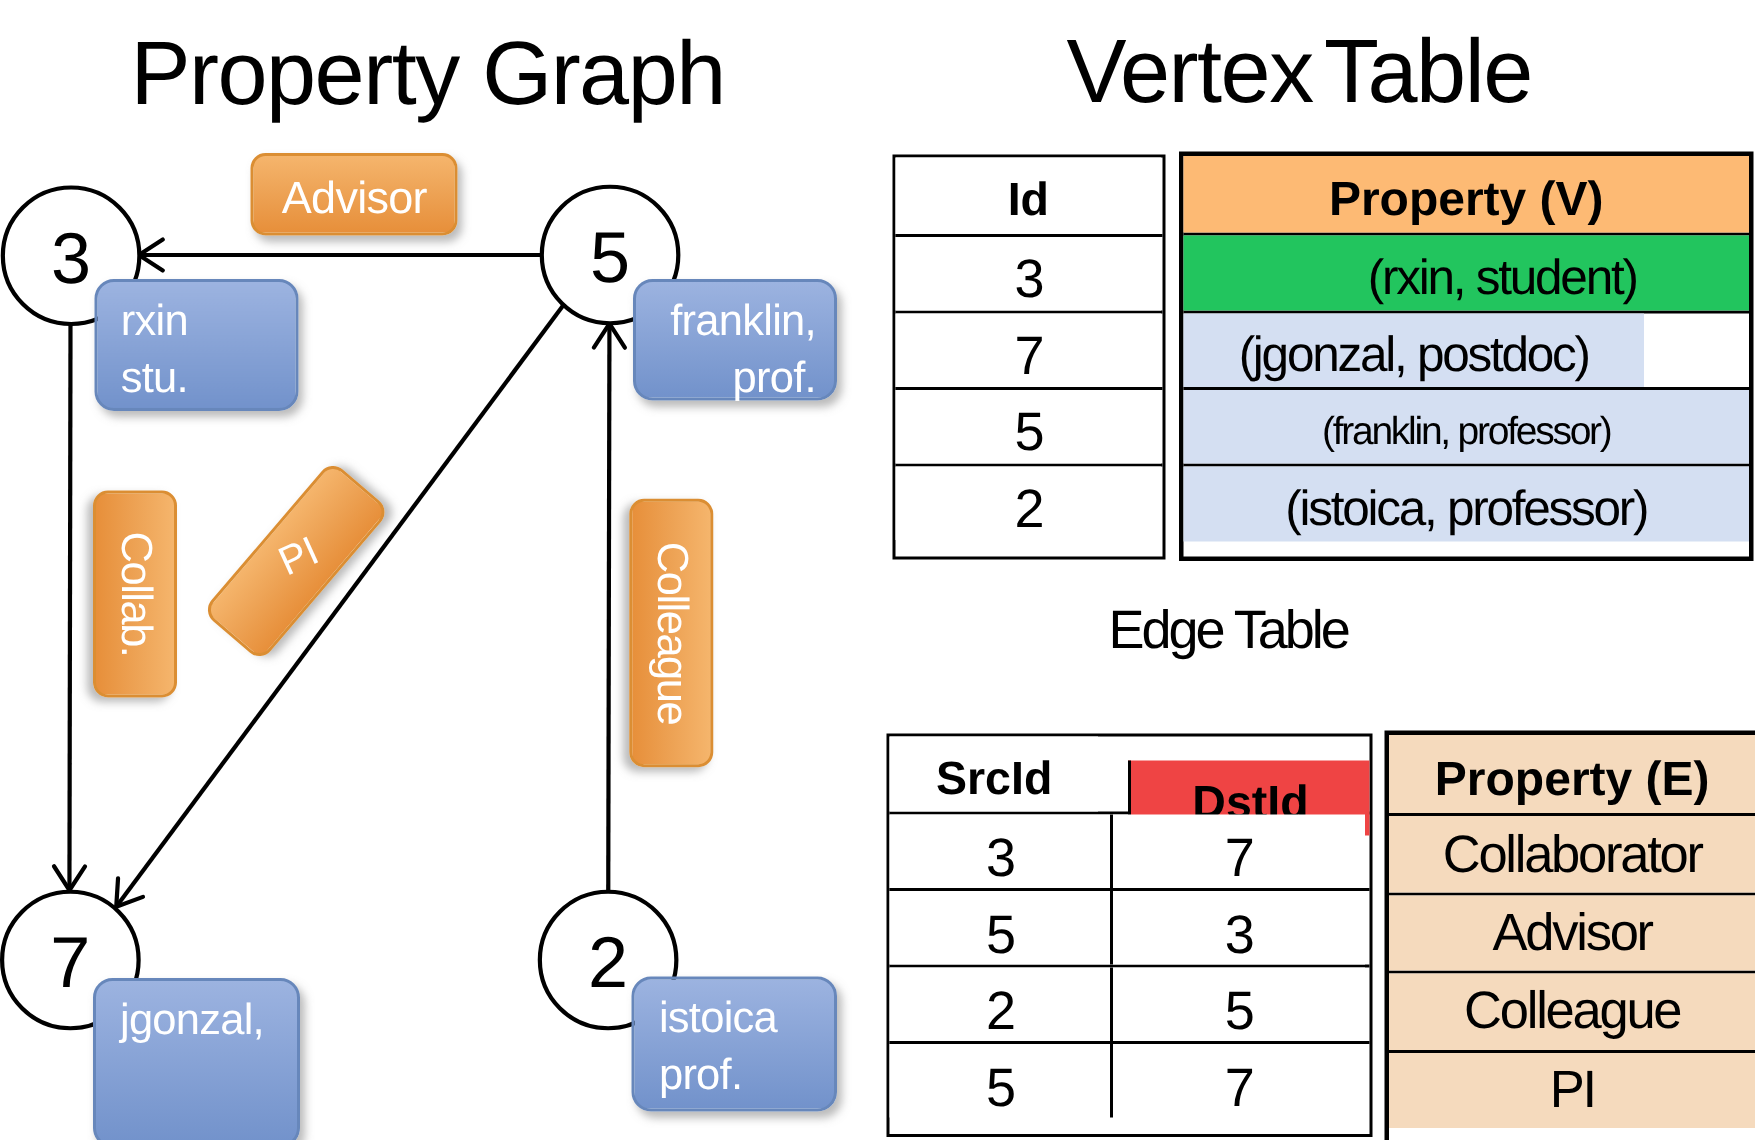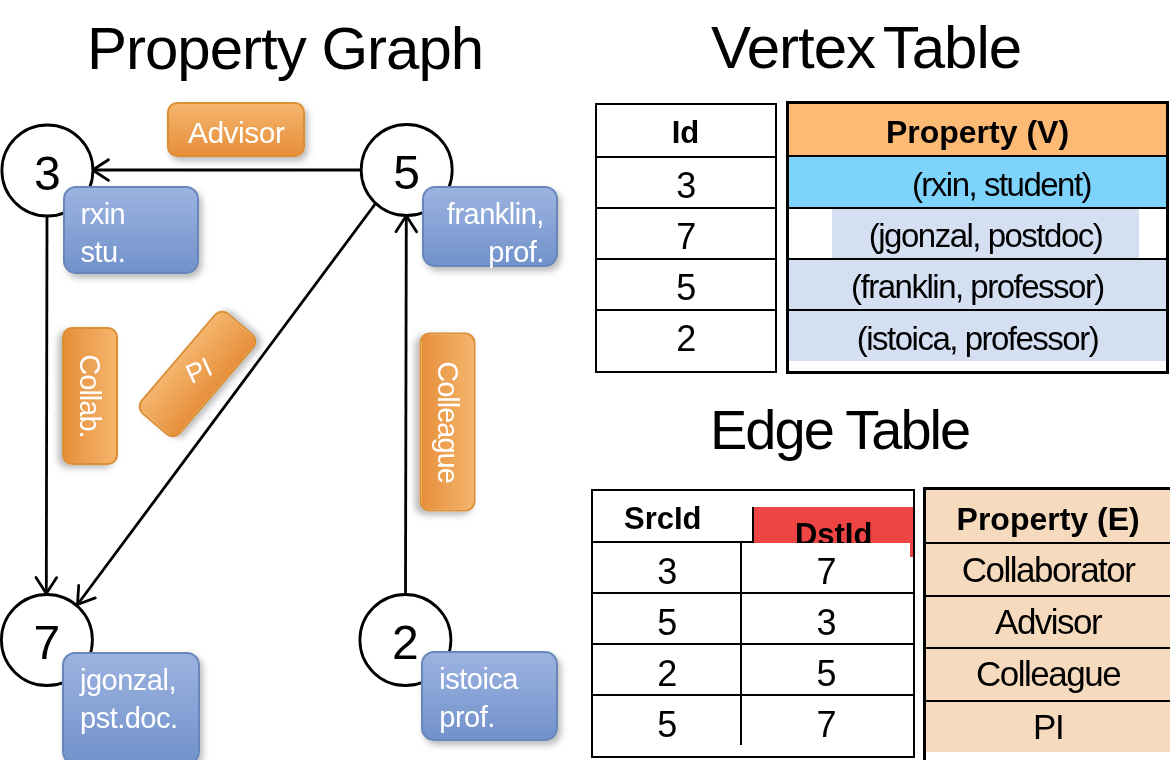--- a/index.html
+++ b/index.html
@@ -42,21 +42,20 @@
 <div class="bb" style="left:62.5px;top:185.8px;width:136px;height:88.5px;letter-spacing:-0.5px;">
       <div>rxin</div>
       <div>stu.</div>
     </div>
 <div class="bb" style="left:421.9px;top:186.3px;width:136px;height:81px;letter-spacing:-0.5px;text-align:right;">
       <div>franklin,</div>
       <div>prof.</div>
     </div>
 <div class="bb" style="left:62px;top:652px;width:138px;height:113px;letter-spacing:-0.5px;">
       <div>jgonzal,</div>
-      <div>pst.doc.</div>
     </div>
 <div class="bb" style="left:421.3px;top:651.3px;width:137px;height:90px;letter-spacing:-0.5px;">
       <div>istoica</div>
       <div>prof.</div>
     </div>
 <div class="tbl" style="left:595.4px;top:102.8px;width:181.3px;height:269.9px;border-width:2.5px;">
       <div class="trow" style="height:50.98px;">
         <div class="tcell" style="width:176.30px;background:#fff;font-weight:bold;font-size:31px;letter-spacing:0;padding-top:6px;">Id</div>
       </div>
       <div class="trow" style="height:50.98px;border-top:2.5px solid #000;">
@@ -70,27 +69,27 @@
       </div>
       <div class="trow" style="height:50.98px;border-top:2.5px solid #000;">
         <div class="tcell" style="width:176.30px;background:#fff;font-size:36px;letter-spacing:-1.5px;padding-top:8px;">2</div>
       </div>
     </div>
 <div class="tbl" style="left:786px;top:101px;width:383px;height:272.8px;border-width:3px;">
       <div class="trow" style="height:51.36px;">
         <div class="tcell" style="width:377.00px;background:#fdba74;font-weight:bold;font-size:32px;letter-spacing:0;padding-top:6px;">Property (V)</div>
       </div>
       <div class="trow" style="height:51.36px;border-top:2.5px solid #000;">
-        <div class="tcell" style="width:377.00px;background:#7dd3fc;font-size:33px;letter-spacing:-1.5px;padding-top:5px;padding-left:48px;">(rxin, student)</div>
+        <div class="tcell" style="width:377.00px;background:#22c55e;font-size:33px;letter-spacing:-1.5px;padding-top:5px;padding-left:48px;">(rxin, student)</div>
       </div>
       <div class="trow" style="height:51.36px;border-top:2.5px solid #000;">
-        <div class="tcell" style="width:307px;background:#d4dff2;font-size:33px;letter-spacing:-1.5px;padding-top:5px;margin-left:43px;">(jgonzal, postdoc)</div>
+        <div class="tcell" style="width:307px;background:#d4dff2;font-size:33px;letter-spacing:-1.5px;padding-top:5px;">(jgonzal, postdoc)</div>
       </div>
       <div class="trow" style="height:51.36px;border-top:2.5px solid #000;">
-        <div class="tcell" style="width:377.00px;background:#d4dff2;font-size:33px;letter-spacing:-1.5px;padding-top:5px;">(franklin, professor)</div>
+        <div class="tcell" style="width:377.00px;background:#d4dff2;font-size:26px;letter-spacing:-1.5px;padding-top:5px;">(franklin, professor)</div>
       </div>
       <div class="trow" style="height:51.36px;border-top:2.5px solid #000;">
         <div class="tcell" style="width:377.00px;background:#d4dff2;font-size:33px;letter-spacing:-1.5px;padding-top:5px;">(istoica, professor)</div>
       </div>
     </div>
 <div class="tbl" style="left:591.4px;top:488.5px;width:323.8px;height:269.5px;border-width:2.5px;">
       <div class="trow" style="height:50.90px;gap:20px;">
         <div class="tcell" style="width:146.45px;background:#fff;font-weight:bold;font-size:31px;letter-spacing:0;padding-top:6px;">SrcId</div>
         <div class="tcell" style="width:169.85px;background:#ef4444;border-left:2.5px solid #000;font-weight:bold;font-size:31px;letter-spacing:0;padding-top:6px;margin-top:16px;">DstId</div>
       </div>
@@ -123,13 +122,13 @@
       </div>
       <div class="trow" style="height:52.40px;border-top:2.5px solid #000;">
         <div class="tcell" style="width:244.50px;background:#f5dabd;font-size:35px;letter-spacing:-1.5px;padding-top:0px;">Colleague</div>
       </div>
       <div class="trow" style="height:52.40px;border-top:2.5px solid #000;">
         <div class="tcell" style="width:244.50px;background:#f5dabd;font-size:35px;letter-spacing:-1.5px;padding-top:0px;">PI</div>
       </div>
     </div>
 <div class="title" id="t1" style="left:87px;top:18.7px;font-size:60px;letter-spacing:-1px;">Property Graph</div>
 <div class="title" id="t2" style="left:711px;top:17.6px;font-size:60px;letter-spacing:-1px;word-spacing:-7px;">Vertex Table</div>
-<div class="title" id="t3" style="left:710px;top:402px;font-size:56px;letter-spacing:-2px;">Edge Table</div>
+<div class="title" id="t3" style="left:739px;top:402px;font-size:36px;letter-spacing:-2px;">Edge Table</div>
 </div>
 </body></html>

